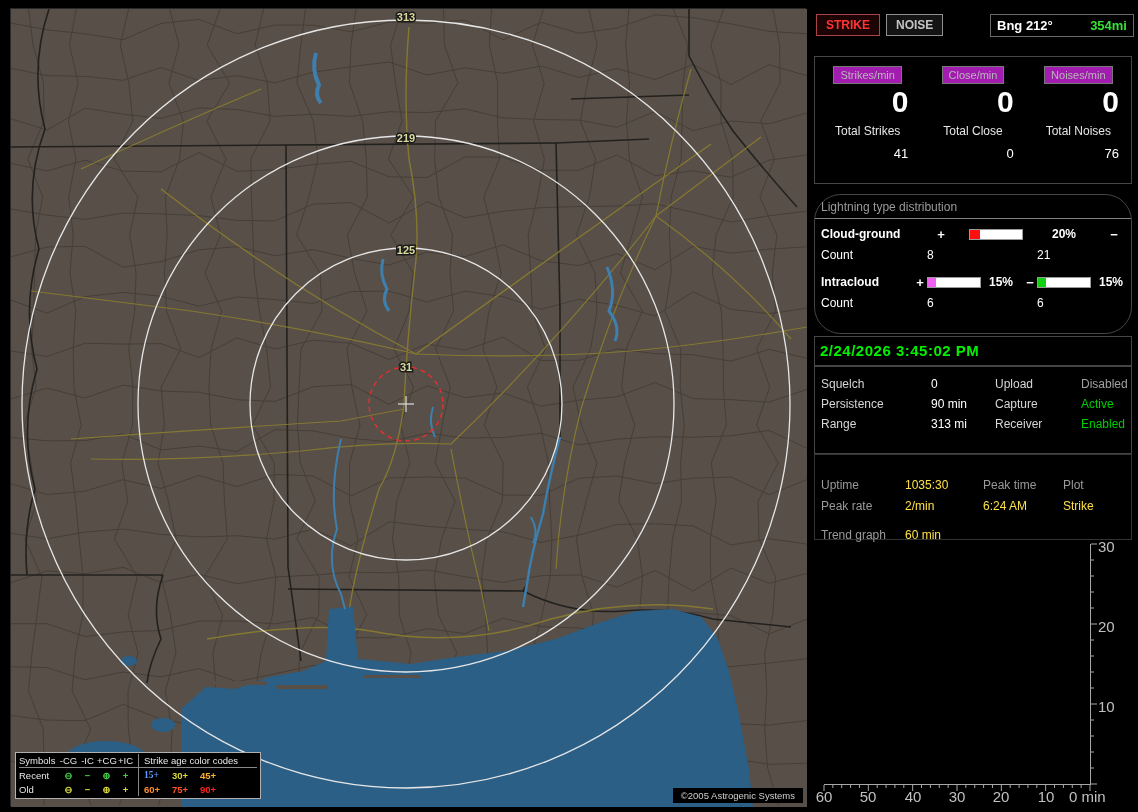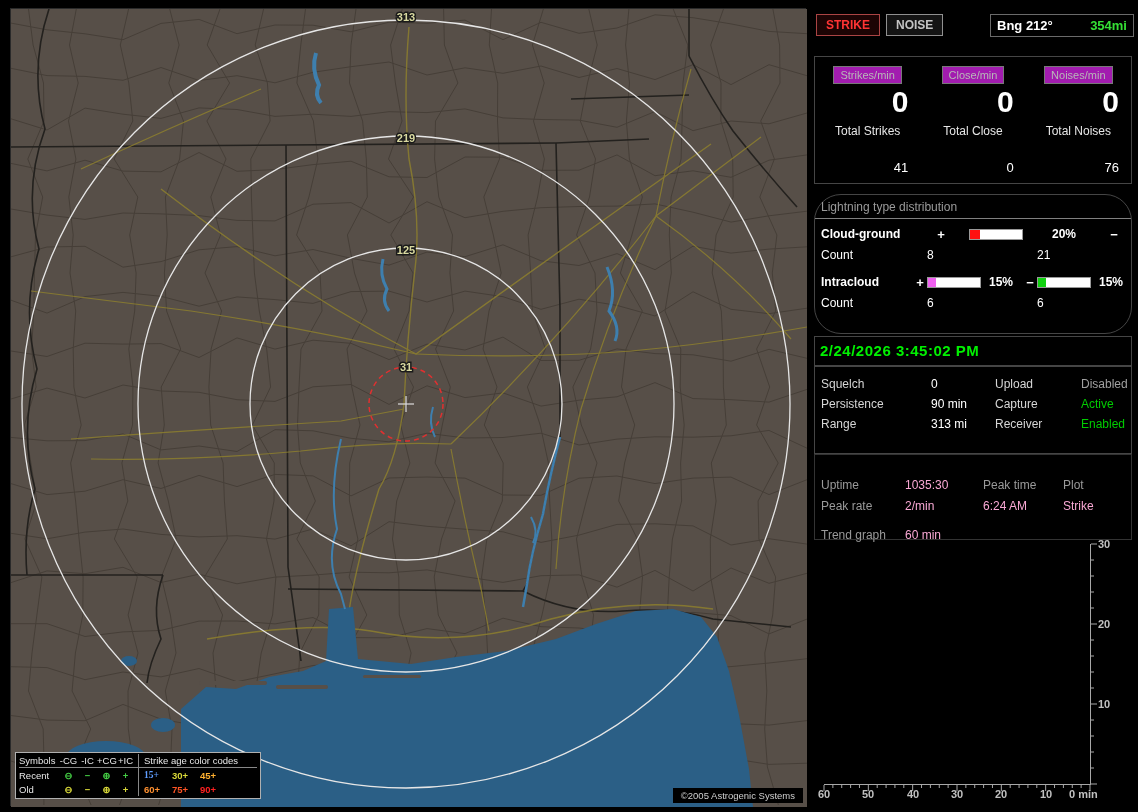--- a/index.html
+++ b/index.html
@@ -49,21 +49,21 @@
   .box { position:absolute; left:2px; width:318px; background:#000;
     border:1px solid #454545; }
 
   .counters { top:48px; height:128px; display:flex; }
   .ccol { flex:1; text-align:center; padding-top:8px; }
   .cbtn { display:inline-block; font-size:11px; color:#b8b8b8;
     border:1px solid #787878; background:#a21caf; padding:2px 6px; }
   .cval { font-size:30px; font-weight:bold; color:#fff; text-align:right;
     padding-right:12px; line-height:32px; margin-top:2px; }
   .tlabel { font-size:12px; color:#e6e6e6; margin-top:6px; }
-  .tval { font-size:13px; color:#fff; text-align:right; padding-right:12px; margin-top:22px; }
+  .tval { font-size:13px; color:#fff; text-align:right; padding-right:12px; margin-top:8px; }
 
   .dist { top:186px; height:140px;border-radius:27px; }
   .dist-title { font-size:12px; color:#9a9a9a; padding:5px 6px 4px;
     border-bottom:1px solid #808080; }
   .drow { display:grid; grid-template-columns:92px 14px 58px 38px 14px 58px 38px;
     align-items:center; padding-left:6px; height:22px; }
   .r1 { margin-top:4px;gap:21px; }
   .r2 { margin-top:6px; }
   .dname { font-weight:bold; font-size:12px; color:#fff; }
   .dsign { font-size:13px; font-weight:bold; color:#fff; text-align:center; }
@@ -80,25 +80,25 @@
   .status { top:358px; height:88px; padding-top:7px; }
   .srow { display:grid; grid-template-columns:110px 64px 86px auto;
     padding-left:6px; height:20px; align-items:center; font-size:12px; }
   .slabel { color:#d6d6d6; }
   .sval { color:#fff; }
 
   .stats { top:446px; height:86px; padding-top:19px; border-color:#333; }
   .strow { display:grid; grid-template-columns:84px 78px 80px auto;
     padding-left:6px; height:21px; align-items:center; font-size:12px; }
   .stlabel { color:#9a9a9a; }
-  .stval { color:#f9a8d4; }
+  .stval { color:#fde047; }
   .strow3 { margin-top:8px; }
 
   .trend { position:absolute; left:6px; top:532px; width:316px; height:264px; }
-  .ylab, .xlab, .xend { position:absolute; font-size:11px; color:#c0c0c0;font-weight:bold; }
+  .ylab, .xlab, .xend { position:absolute; font-size:15px; color:#c0c0c0; }
   .ylab { left:280px; width:22px; }
   .y30 { top:-2px; } .y20 { top:78px; } .y10 { top:158px; }
   .xlab { top:248px; width:18px; text-align:center; }
   .x60 { left:-3px; } .x50 { left:41px; } .x40 { left:86px; }
   .x30 { left:130px; } .x20 { left:174px; } .x10 { left:219px; }
   .xend { top:248px; left:251px; }
 </style>
 </head>
 <body>
 

